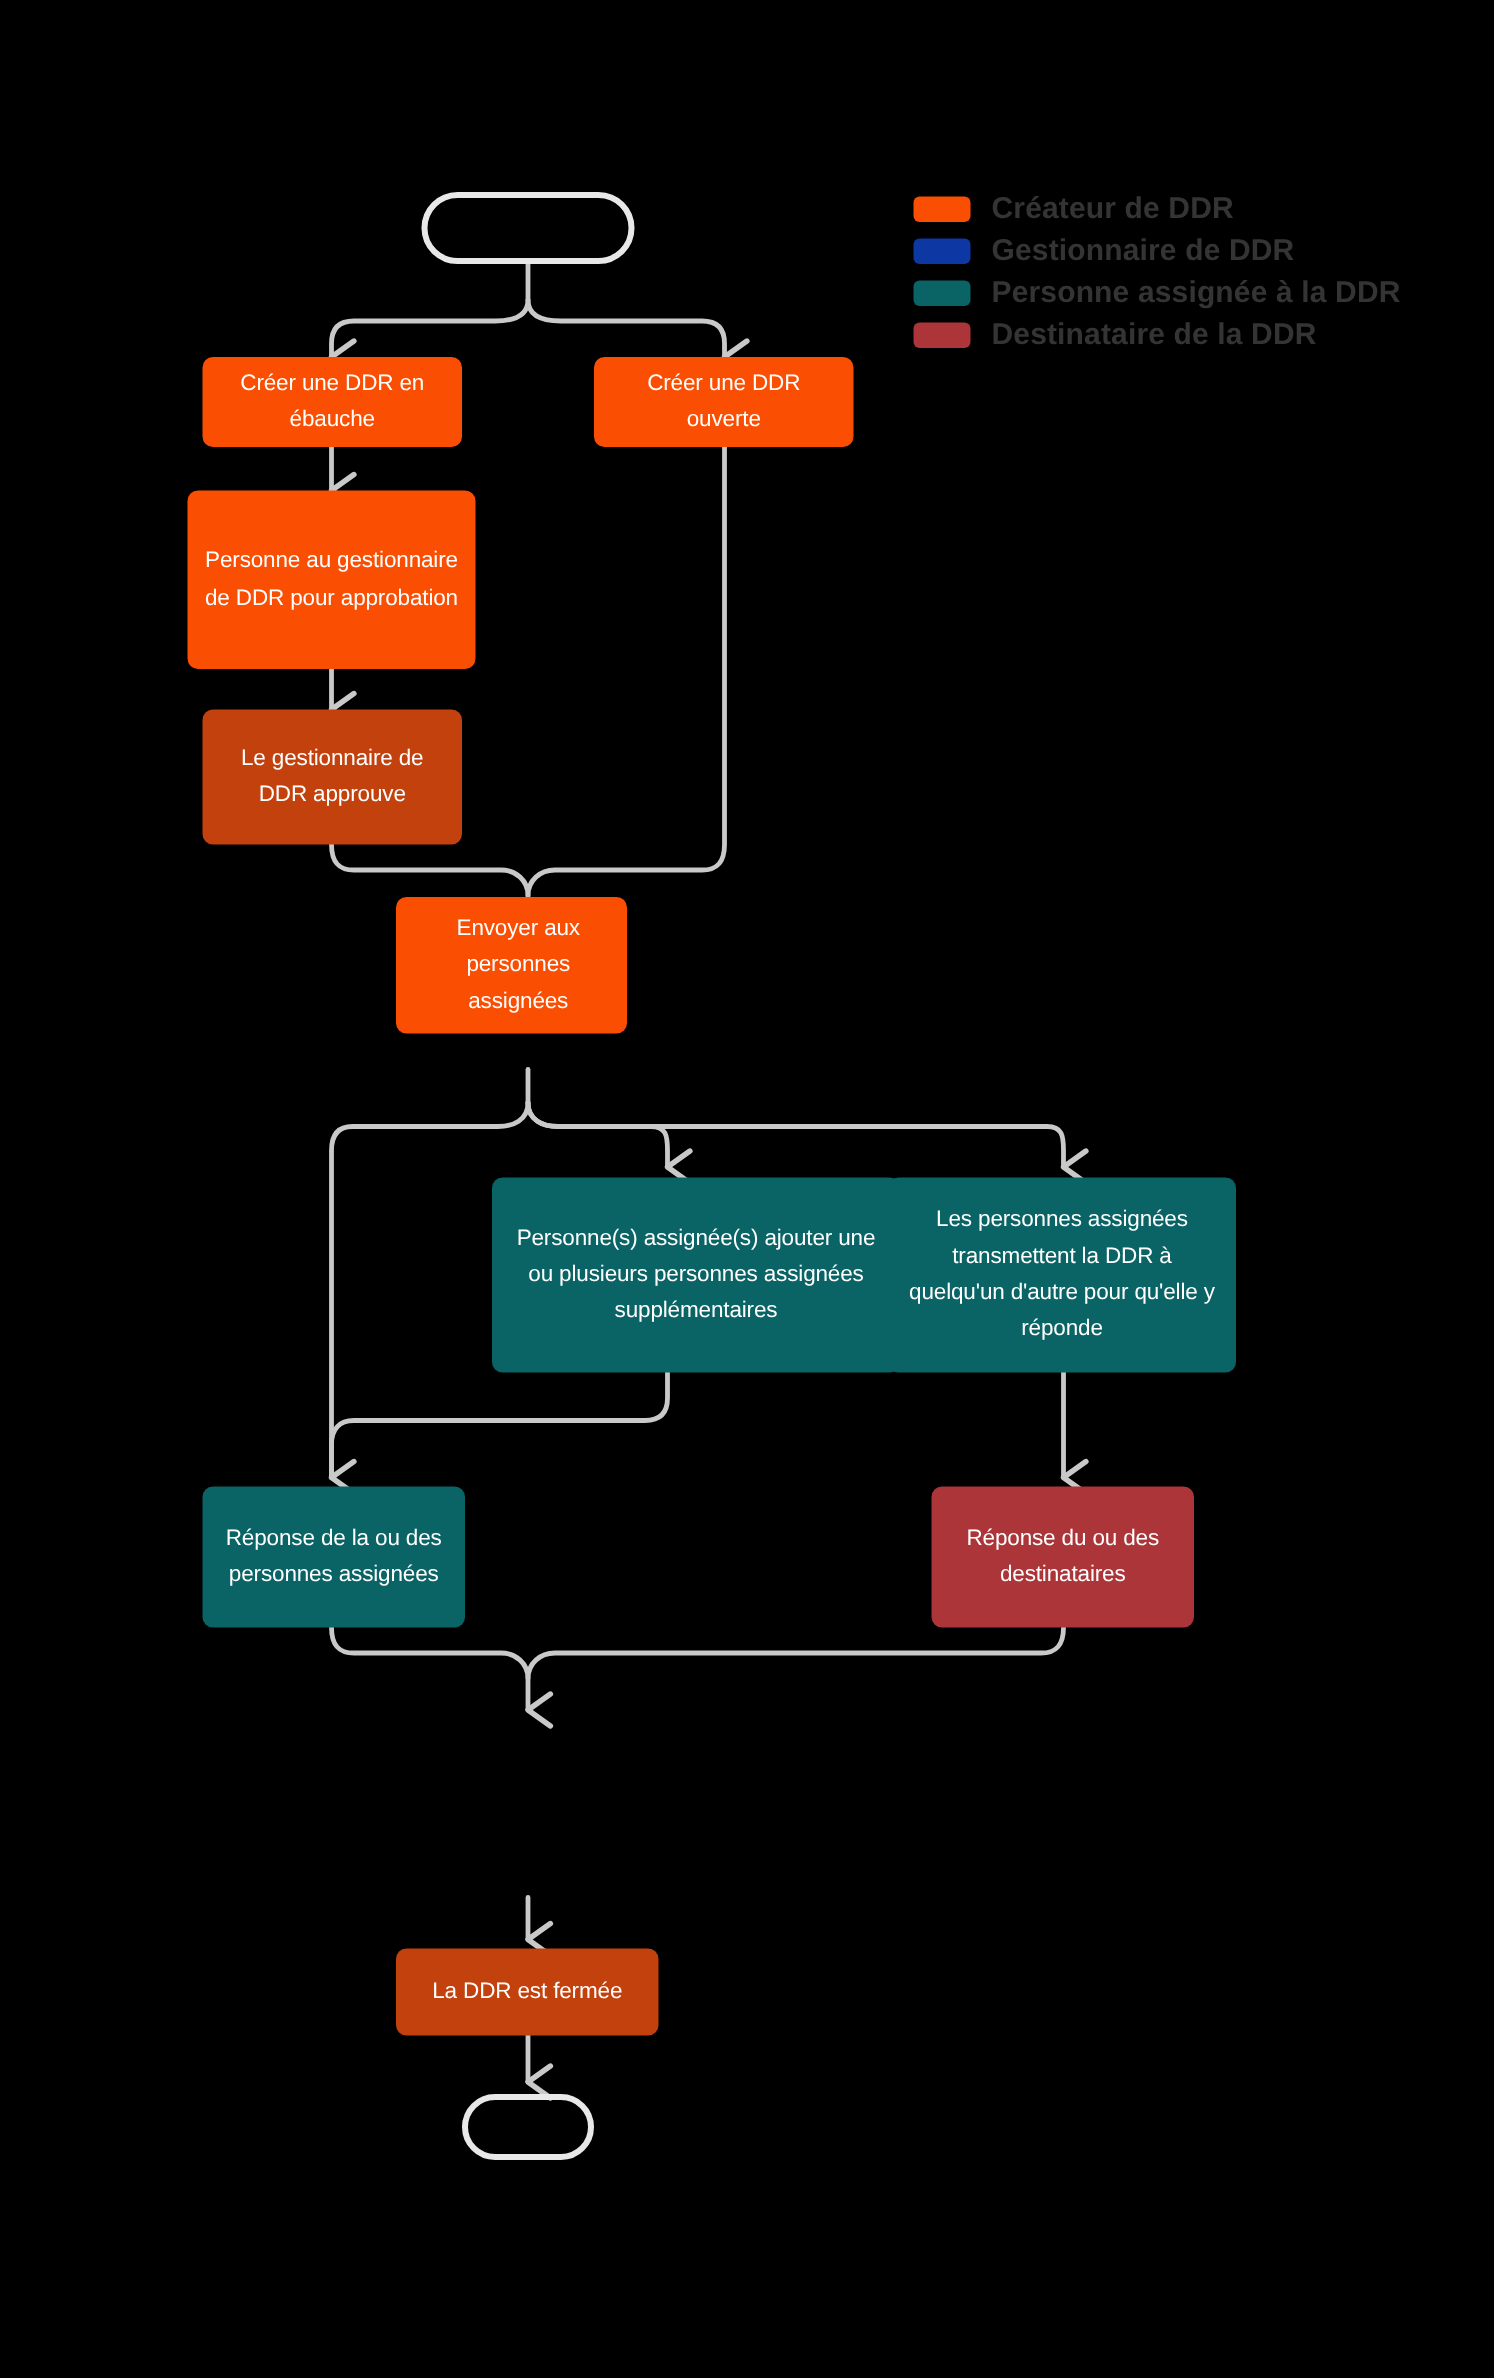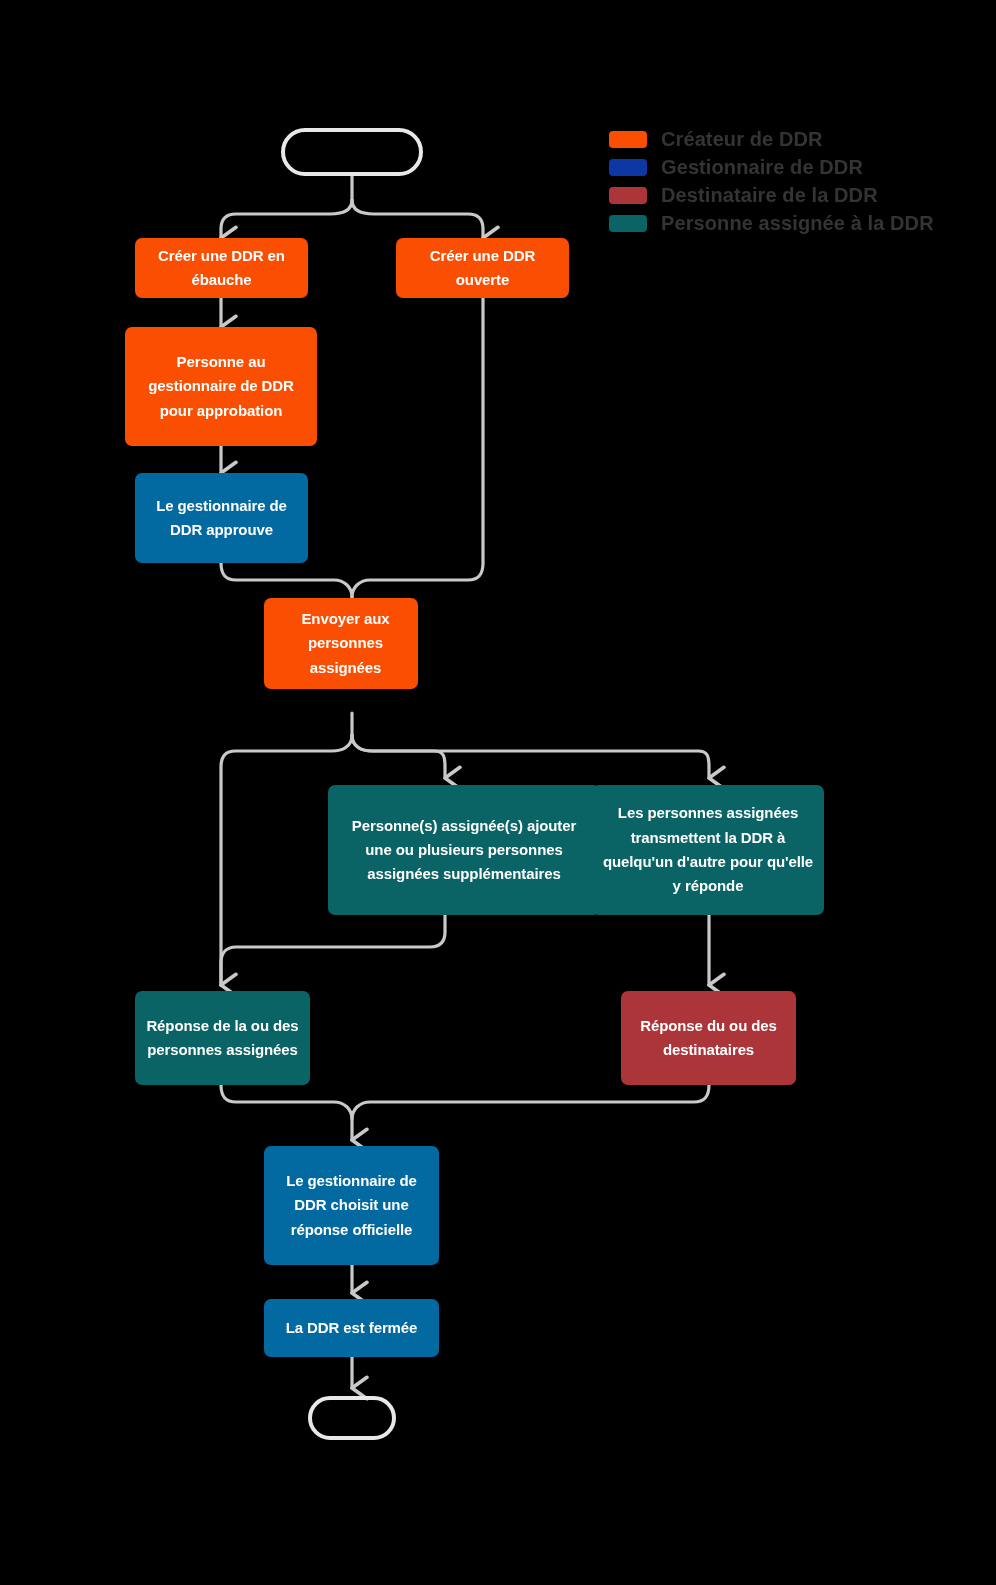--- a/index.html
+++ b/index.html
@@ -30,29 +30,29 @@
   }
   
   .node {
     position: absolute;
     display: flex;
     align-items: center;
     justify-content: center;
     text-align: center;
     border-radius: 7px;
     color: #ffffff;
-    font-weight: bold;
+    font-weight: normal;
     font-size: 15px;
     line-height: 1.62;
     letter-spacing: -0.1px;
     padding: 6px 10px;
   }
   .node span { display: block; width: 100%; }
   .node.orange { background: #fa4e02; }
-  .node.blue   { background: #0369a1; }
+  .node.blue   { background: #c2410c; }
   .node.teal   { background: #0a6364; }
   .node.red    { background: #ab3539; }
 
   .terminal {
     position: absolute;
     background: transparent;
     border: 4px solid #e8e8e8;
     border-radius: 24px;
   }
 
@@ -163,42 +163,39 @@
   </div>
 
   <div class="node teal" style="left:135px; top:991px; width:175px; height:94px;">
     <span>Réponse de la ou des personnes assignées</span>
   </div>
 
   <div class="node red" style="left:621px; top:991px; width:175px; height:94px;">
     <span>Réponse du ou des destinataires</span>
   </div>
 
-  <div class="node blue" style="left:264px; top:1146px; width:175px; height:119px;">
-    <span>Le gestionnaire de DDR choisit une réponse officielle</span>
-  </div>
 
   <div class="node blue" style="left:264px; top:1299px; width:175px; height:58px;">
     <span>La DDR est fermée</span>
   </div>
 
   <div class="terminal" style="left:308px; top:1396px; width:88px; height:44px;"></div>
 
   <div id="legend">
     <div class="legend-row">
       <div class="swatch" style="background:#fa4e02;"></div>
       <div class="legend-label">Créateur de DDR</div>
     </div>
     <div class="legend-row">
       <div class="swatch" style="background:#0d37a2;"></div>
       <div class="legend-label">Gestionnaire de DDR</div>
     </div>
     <div class="legend-row">
+      <div class="swatch" style="background:#0a6364;"></div>
+      <div class="legend-label">Personne assignée à la DDR</div>
+    </div>
+    <div class="legend-row">
       <div class="swatch" style="background:#ab3539;"></div>
       <div class="legend-label">Destinataire de la DDR</div>
     </div>
-    <div class="legend-row">
-      <div class="swatch" style="background:#0a6364;"></div>
-      <div class="legend-label">Personne assignée à la DDR</div>
-    </div>
   </div>
 
 </div>
 
 </body></html>

